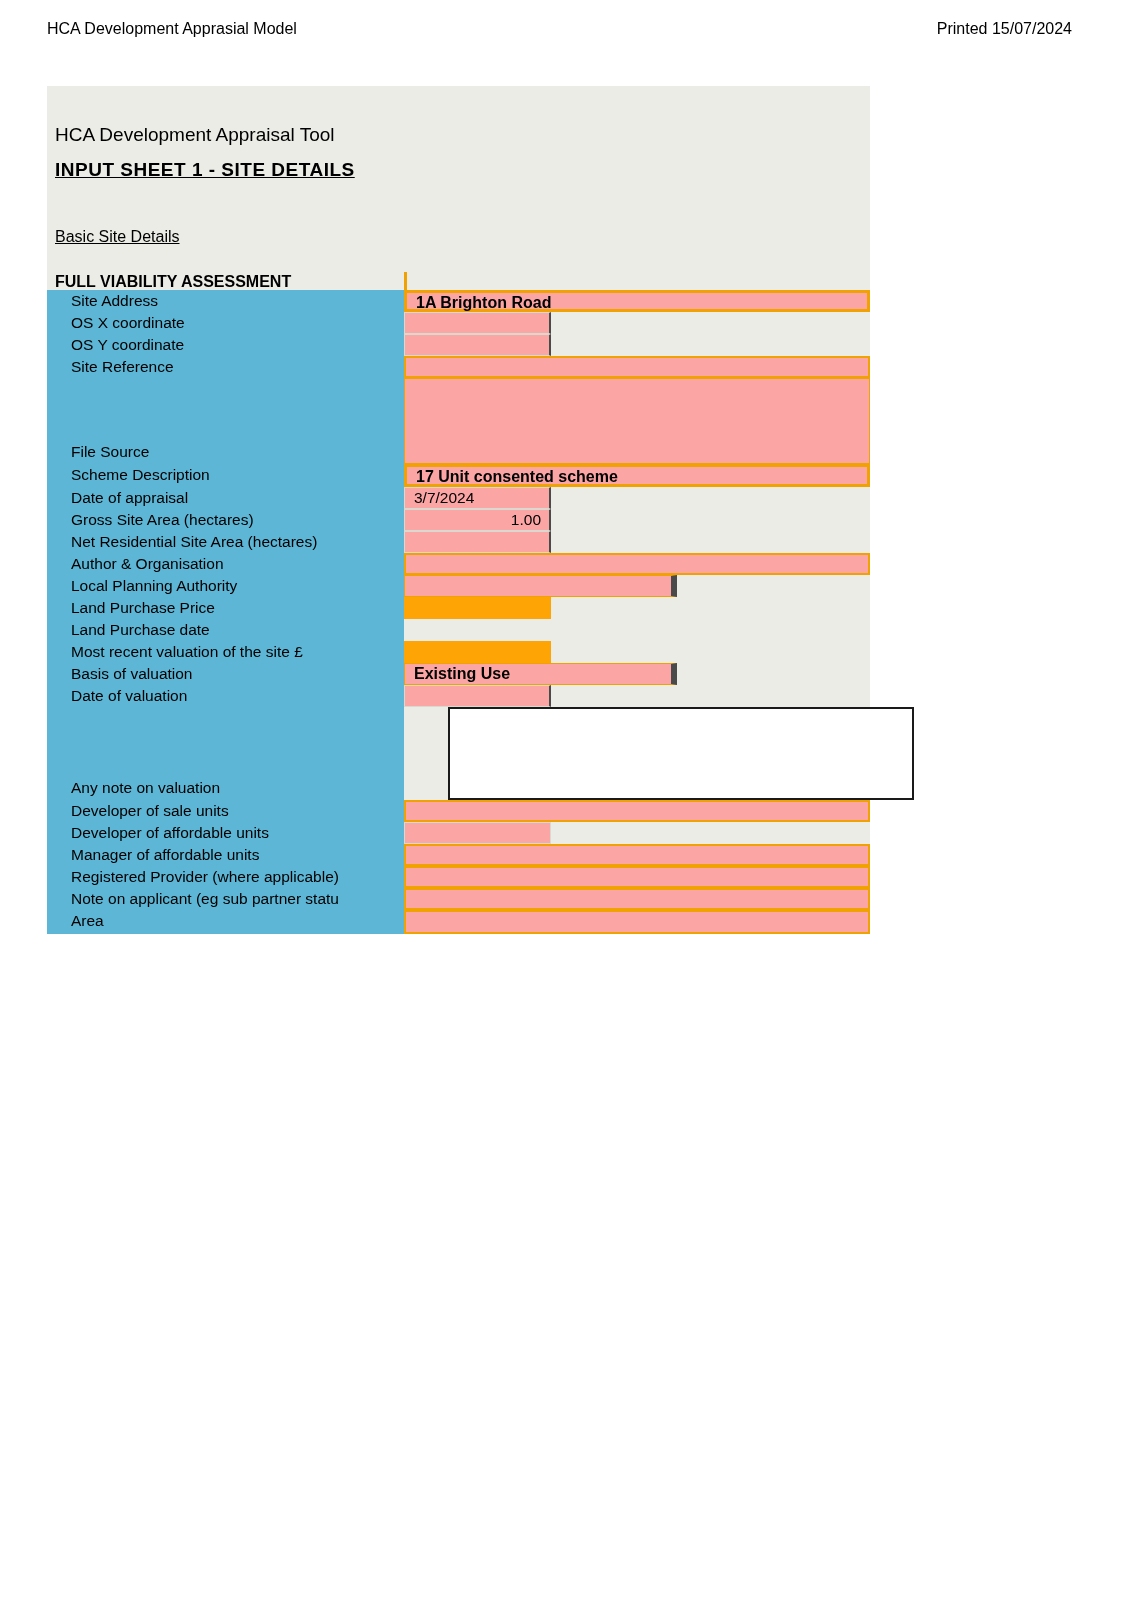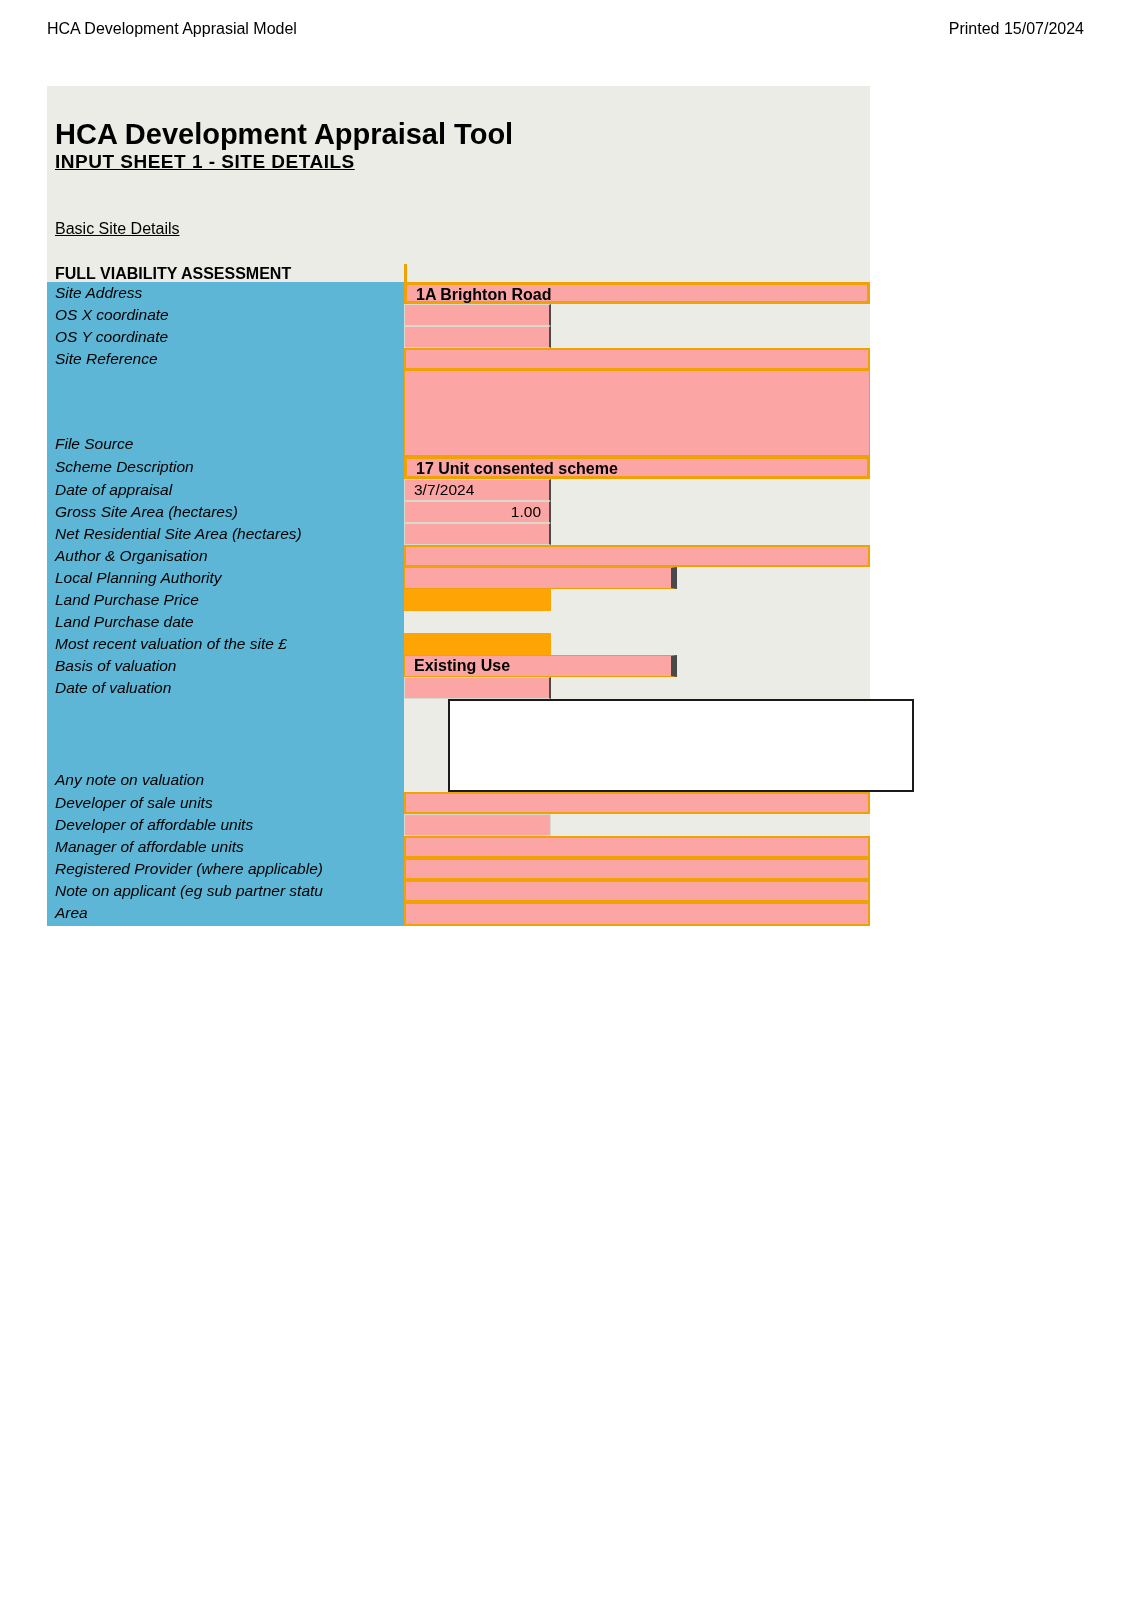--- a/index.html
+++ b/index.html
@@ -3,51 +3,51 @@
 <meta charset="utf-8">
 <style>
   * { margin:0; padding:0; box-sizing:border-box; }
   html,body { background:#ffffff; }
   body {
     width:1132px; height:1600px; position:relative;
     font-family:"Liberation Sans", sans-serif; color:#000;
     overflow:hidden;
   }
   .print-header {
-    position:absolute; top:20px; left:47px; right:48px;
+    position:absolute; top:20px; left:47px; right:60px;
     display:flex; justify-content:space-between;
     font-size:16px;
   }
   .panel {
     position:absolute; left:47px; top:86px; width:823px; height:834px;
     background:var(--color-panel_bg,#ECECE6);
   }
-  .sheet-title { margin:36px 0 8px 8px; font-size:29px; line-height:25px;font-weight:bold; }
+  .sheet-title { margin:36px 0 16px 8px; font-size:19px; line-height:25px; }
   .sheet-subtitle { margin-left:8px; height:19px; overflow:hidden; }
   .sheet-subtitle > span {
     display:block; margin-top:-4px; font-size:19px; font-weight:bold;
     text-decoration:underline; letter-spacing:0.5px; white-space:nowrap;
   }
   .section-title { margin:46px 0 0 8px; font-size:16px; text-decoration:underline; }
   .assessment { margin:27px 0 0 8px; font-size:16px; font-weight:bold; height:17px; line-height:17px; }
   .grid { position:relative; }
   .pre-tick {
     position:absolute; left:357px; top:-18px; width:3px; height:18px;
     background:var(--color-accent_border,#F0A202);
   }
   .row { display:flex; height:22px; }
   .row.h23 { height:23px; }
   .row.h24 { height:24px; }
   .row.tall-file { height:86px; }
   .row.tall-note { height:93px;gap:44px; }
   .label {
     width:357px; flex:0 0 357px;
     background:var(--color-label_bg,#5DB6D5);
-    font-size:15.5px; line-height:22px; padding-left:8px;
-    white-space:nowrap; overflow:hidden;font-style:italic;
+    font-size:15.5px; line-height:22px; padding-left:24px;
+    white-space:nowrap; overflow:hidden;
   }
   .tall-file .label, .tall-note .label {
     display:flex; align-items:flex-end; line-height:24px;
   }
   .cellzone { flex:1; display:flex; }
   .box { height:100%; background:#fca5a5; }
   .box-full-3 { width:466px; border:3px solid var(--color-accent_border,#F0A202); }
   .box-full-2 { width:466px; border:2px solid var(--color-accent_border,#F0A202); }
   .box-full-1 { width:466px; border:1px solid var(--color-accent_border,#F0A202); }
   .box-med    { width:273px; border:1px solid var(--color-accent_border,#F0A202); border-right:6px solid #4a4a4a; }

